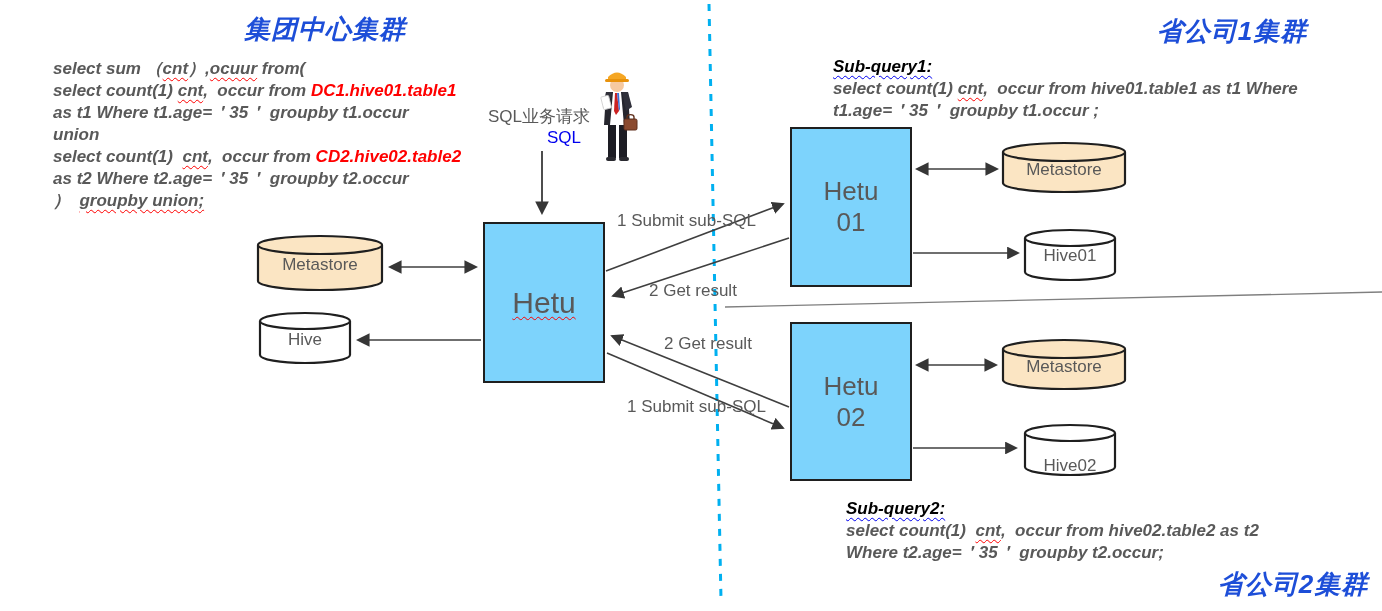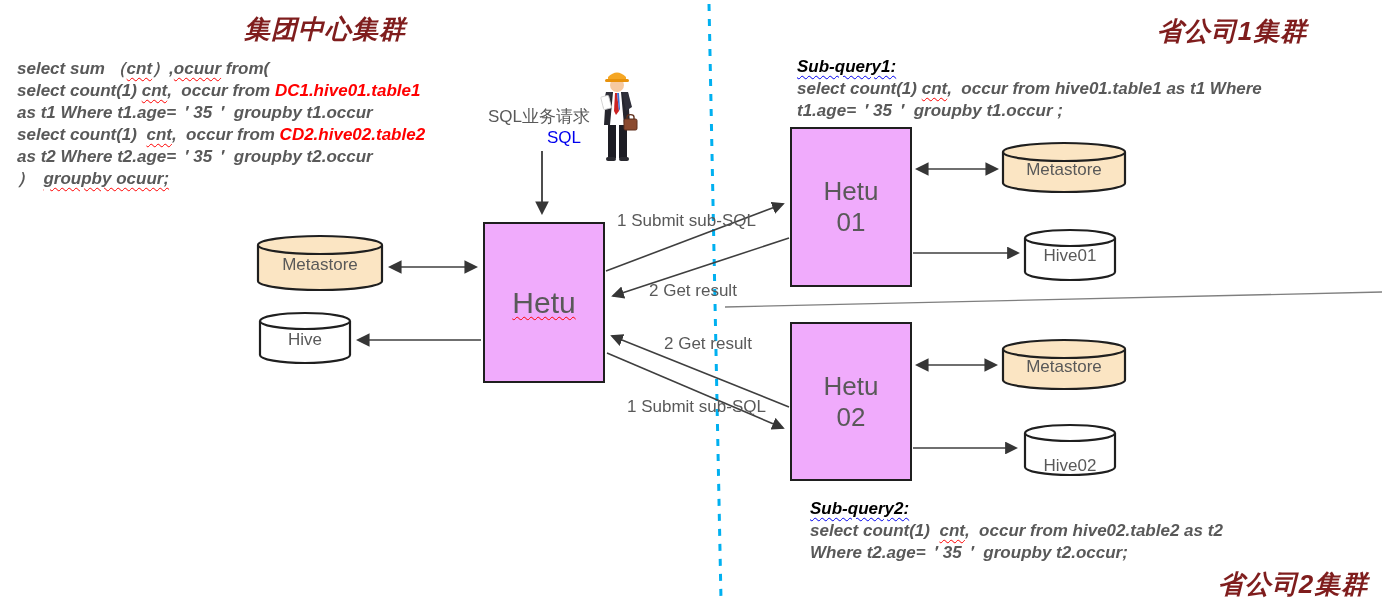--- a/index.html
+++ b/index.html
@@ -3,31 +3,31 @@
 <meta charset="utf-8">
 <style>
   html,body { margin:0; padding:0; background:#ffffff; }
   .canvas {
     position:relative; width:1382px; height:611px; background:#ffffff;
     font-family:"Liberation Sans","DejaVu Sans",sans-serif; overflow:hidden;
   }
   .abs { position:absolute; }
   .layer { position:absolute; left:0; top:0; }
   .title {
-    color:#7f1d1d; font-weight:bold; font-style:italic;
+    color:#1d4ed8; font-weight:bold; font-style:italic;
     font-size:26px; text-align:center; letter-spacing:1px;
   }
   .sql-block { color:#595959; font-style:italic; font-weight:bold; font-size:17px; line-height:22px; }
-  .sql-line { white-space:pre; }
+  .sql-line { white-space:pre;margin-left:36px; }
   .red { color:#ff0000; }
   .blue { color:#000000; }
   .wavy-red { text-decoration-line:underline; text-decoration-style:wavy; text-decoration-color:#ff0000; text-decoration-thickness:1px; text-underline-offset:3px; }
   .wavy-blue { text-decoration-line:underline; text-decoration-style:wavy; text-decoration-color:#0000ee; text-decoration-thickness:1px; text-underline-offset:3px; }
   .box {
-    position:absolute; background:#f0abfc; border:2.5px solid #1f1f1f; box-sizing:border-box;
+    position:absolute; background:#7dd3fc; border:2.5px solid #1f1f1f; box-sizing:border-box;
     display:flex; align-items:center; justify-content:center;
   }
   .hetu-label { font-size:30px; color:#595959; }
   .hetu-small { font-size:26px; line-height:31px; color:#595959; text-align:center; }
   .cyl-label { position:absolute; color:#595959; font-size:17px; text-align:center; }
   .edge-label { position:absolute; color:#595959; font-size:17px; white-space:pre; }
   .req-label { color:#595959; font-size:17px; }
   .sql-tag { color:#0000ee; font-size:17px; text-align:center; }
 </style>
 </head>
@@ -90,23 +90,24 @@
   </svg>
 
   <div class="abs title" style="left:225px; top:12px; width:200px;">集团中心集群</div>
   <div class="abs title" style="left:1132px; top:14px; width:200px;text-align:center;">省公司1集群</div>
   <div class="abs title" style="left:1193px; top:567px; width:200px;">省公司2集群</div>
 
   <div class="abs sql-block" style="left:17px; top:58px; width:500px;">
     <div class="sql-line"><span>select sum （</span><span class="wavy-red">cnt</span><span>）,</span><span class="wavy-red">ocuur</span><span> from(</span></div>
     <div class="sql-line"><span>select count(1) </span><span class="wavy-red">cnt</span><span>,  occur from </span><span class="red">DC1.hive01.table1</span></div>
     <div class="sql-line">as t1 Where t1.age=＇35＇ groupby t1.occur</div>
+    <div class="sql-line">union</div>
     <div class="sql-line"><span>select count(1)  </span><span class="wavy-red">cnt</span><span>,  occur from </span><span class="red">CD2.hive02.table2</span></div>
     <div class="sql-line">as t2 Where t2.age=＇35＇ groupby t2.occur</div>
-    <div class="sql-line"><span>）  </span><span class="wavy-red">groupby ocuur;</span></div>
+    <div class="sql-line"><span>）  </span><span class="wavy-red">groupby union;</span></div>
   </div>
 
   <div class="abs req-label" style="left:488px; top:105px;">SQL业务请求</div>
   <div class="abs sql-tag" style="left:539px; top:128px; width:50px;">SQL</div>
 
   <svg class="abs" style="left:596px; top:67px;" width="42" height="99" viewBox="0 0 42 99">
     <rect x="12" y="57" width="8" height="34" fill="#1d1d24"></rect>
     <rect x="23" y="57" width="8" height="34" fill="#1d1d24"></rect>
     <rect x="10" y="90" width="10" height="4" rx="2" fill="#2a2a30"></rect>
     <rect x="23" y="90" width="10" height="4" rx="2" fill="#2a2a30"></rect>

